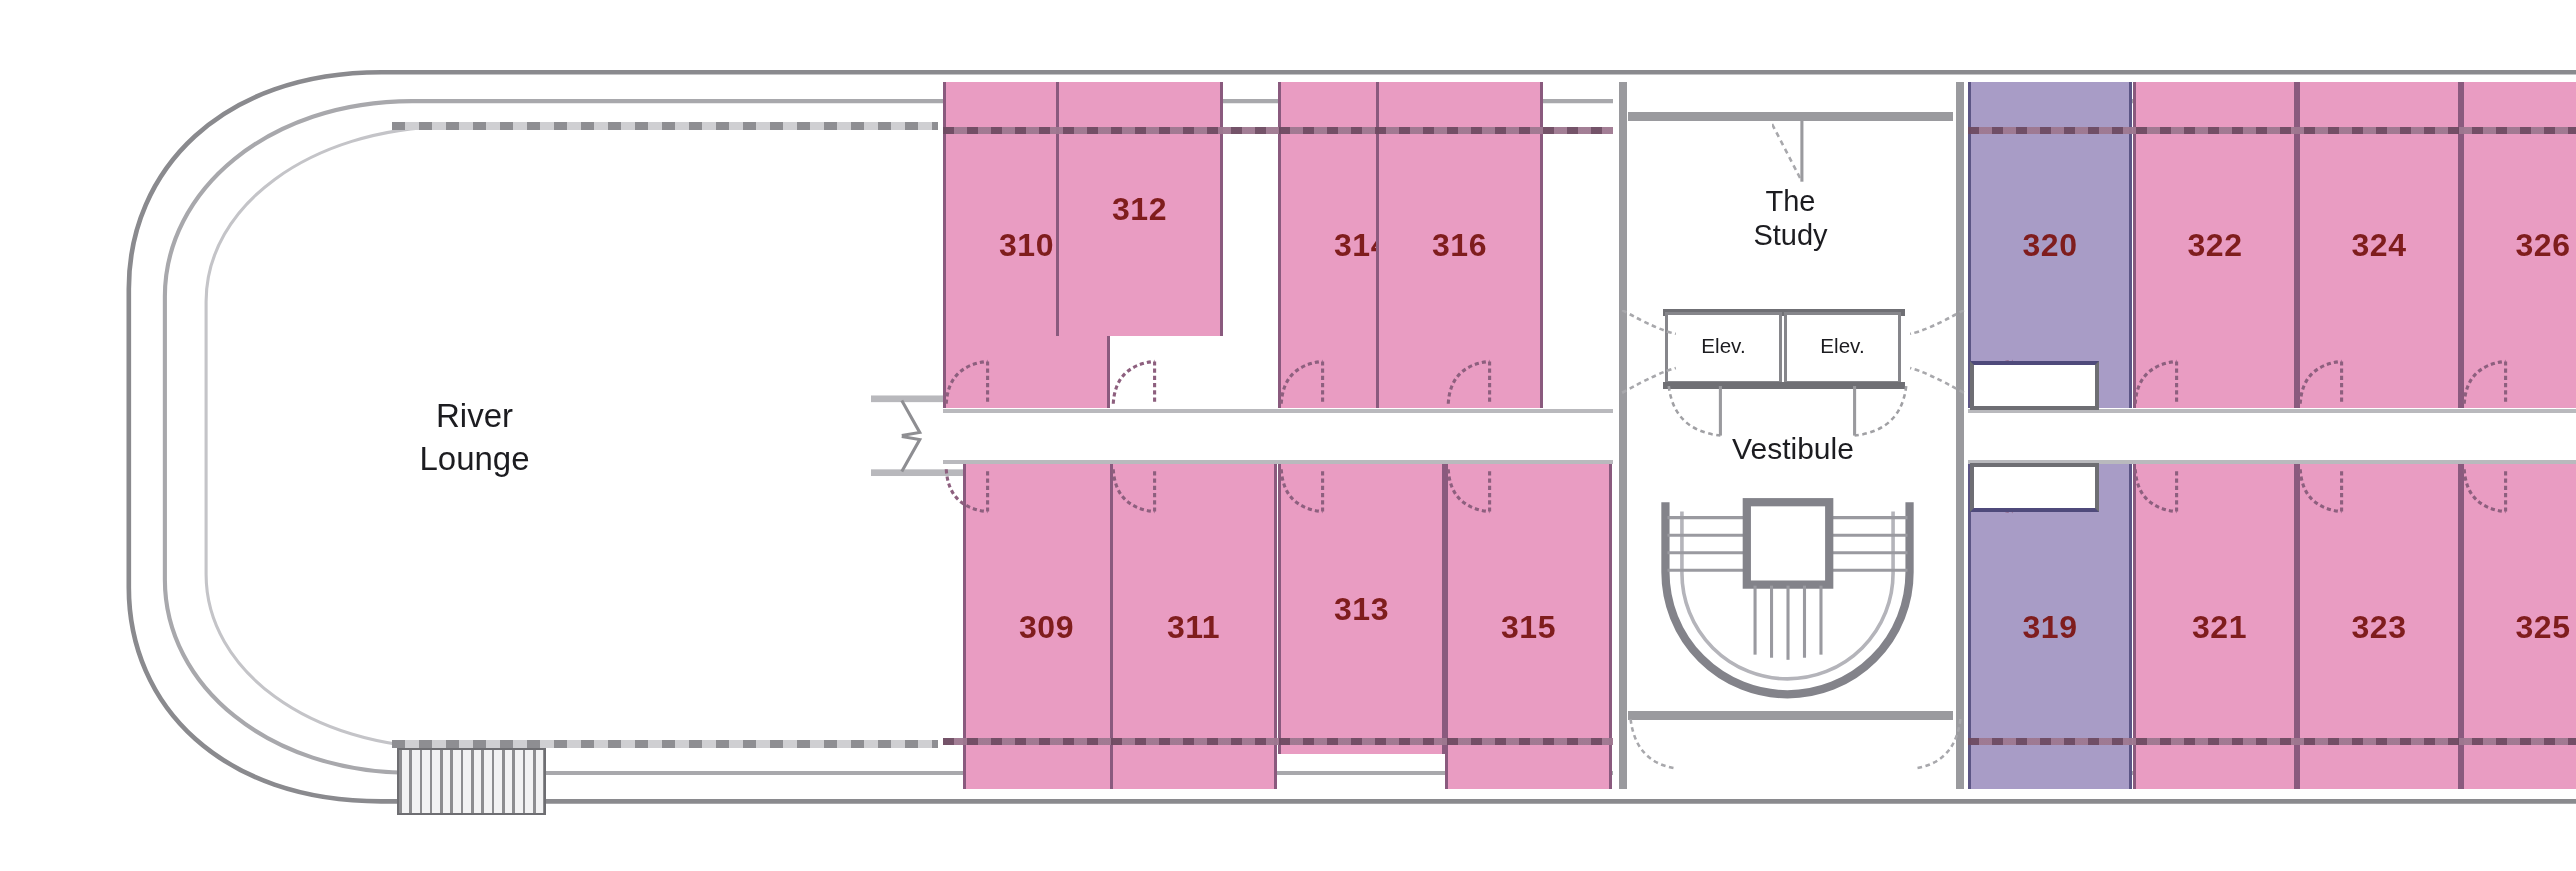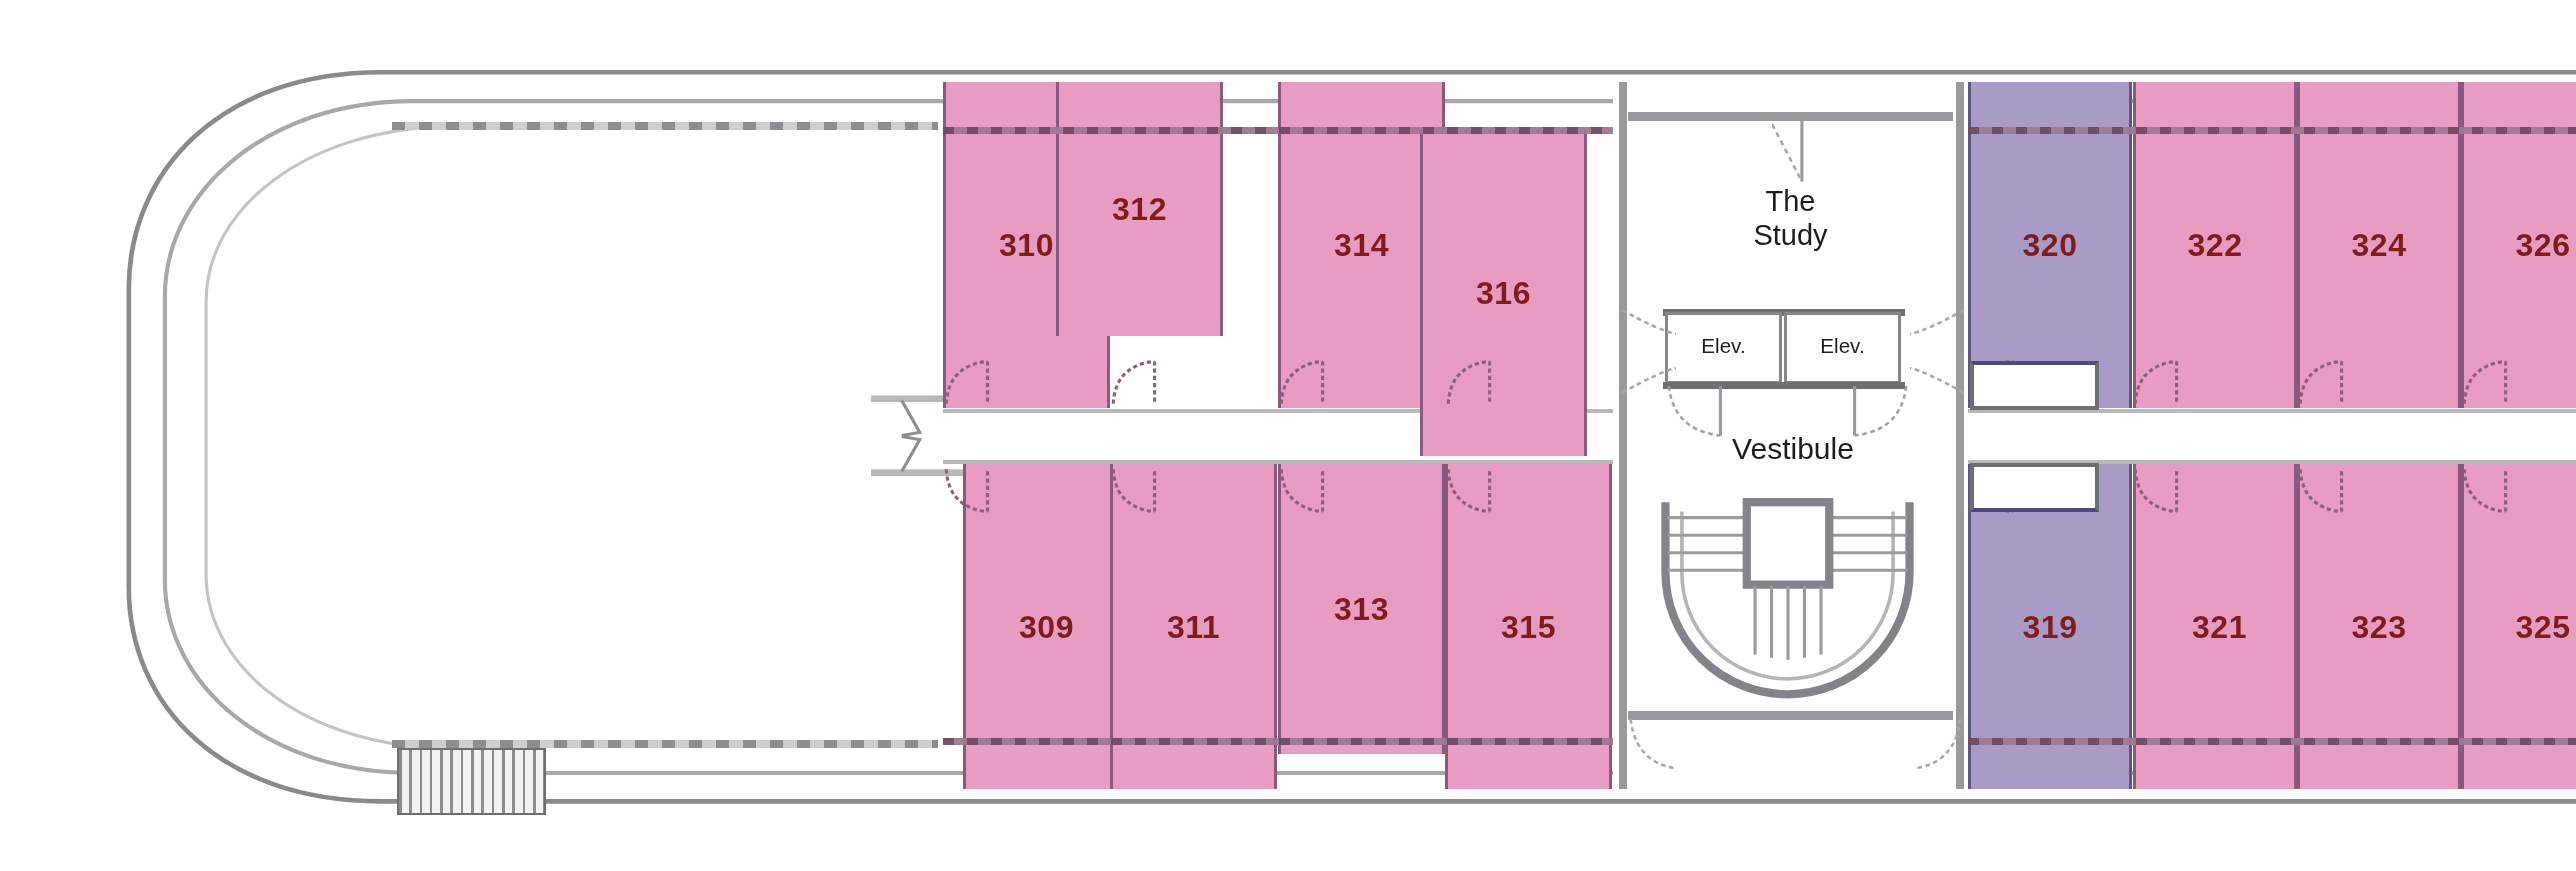--- a/index.html
+++ b/index.html
@@ -130,20 +130,24 @@
              L 7660 1500" fill="none" stroke="#b4b4b8" stroke-width="6"></path>
   </svg>
 
   <div class="abs" style="left:392px;top:122px;width:546px;height:8.2px;
               background:repeating-linear-gradient(to right,#8e8e92 0 13.4px,#cfcfd2 13.4px 27px);"></div>
   <div class="abs" style="left:392px;top:740px;width:546px;height:8.2px;
               background:repeating-linear-gradient(to right,#8e8e92 0 13.4px,#cfcfd2 13.4px 27px);"></div>
 
   <div class="hatch-v" style="left:397px;top:748px;width:149px;height:67px;"></div>
 
+  <div class="roomlabel" style="left:330px;top:355px;width:289px;height:165px;">
+    <div style="font-size:33px;line-height:1.28;">River</div>
+    <div style="font-size:33px;line-height:1.28;">Lounge</div>
+  </div>
 
   <svg class="abs" style="left:871px;top:392px;width:118px;height:88px;" viewBox="0 0 230 170">
     <rect x="0" y="6" width="200" height="13" fill="#b8b8bc"></rect>
     <rect x="0" y="150" width="200" height="13" fill="#b8b8bc"></rect>
     <path d="M 60 16 L 95 78 L 60 84" fill="none" stroke="#8e8e92" stroke-width="6"></path>
     <path d="M 60 154 L 95 92 L 60 86" fill="none" stroke="#8e8e92" stroke-width="6"></path>
   </svg>
 
   <div class="corridor" style="left:943px;top:412px;width:3006px;height:48px;"></div>
   <div class="corridor-edge" style="left:943px;top:409px;width:3006px;height:4.1px;"></div>
@@ -223,21 +227,21 @@
   <div id="upper-row">
       <div class="cabin pink" style="left: 943px; top: 82px; width: 167px; height: 326px;">
         <span class="num">310</span>
       </div>
       <div class="cabin pink" style="left: 1056px; top: 82px; width: 167px; height: 254px;">
         <span class="num">312</span>
       </div>
       <div class="cabin pink" style="left: 1278px; top: 82px; width: 167px; height: 326px;">
         <span class="num">314</span>
       </div>
-      <div class="cabin pink" style="left: 1420px; top: 82px; width: 167px; height: 326px; margin-top: 48px;">
+      <div class="cabin pink" style="left: 1376px; top: 82px; width: 167px; height: 326px;">
         <span class="num">316</span>
       </div>
       <div class="cabin purple" style="left: 1968px; top: 82px; width: 164px; height: 326px;">
         <span class="num">320</span>
       </div>
       <div class="cabin pink" style="left: 2133px; top: 82px; width: 164px; height: 326px;">
         <span class="num">322</span>
       </div>
       <div class="cabin pink" style="left: 2297px; top: 82px; width: 164px; height: 326px;">
         <span class="num">324</span>

